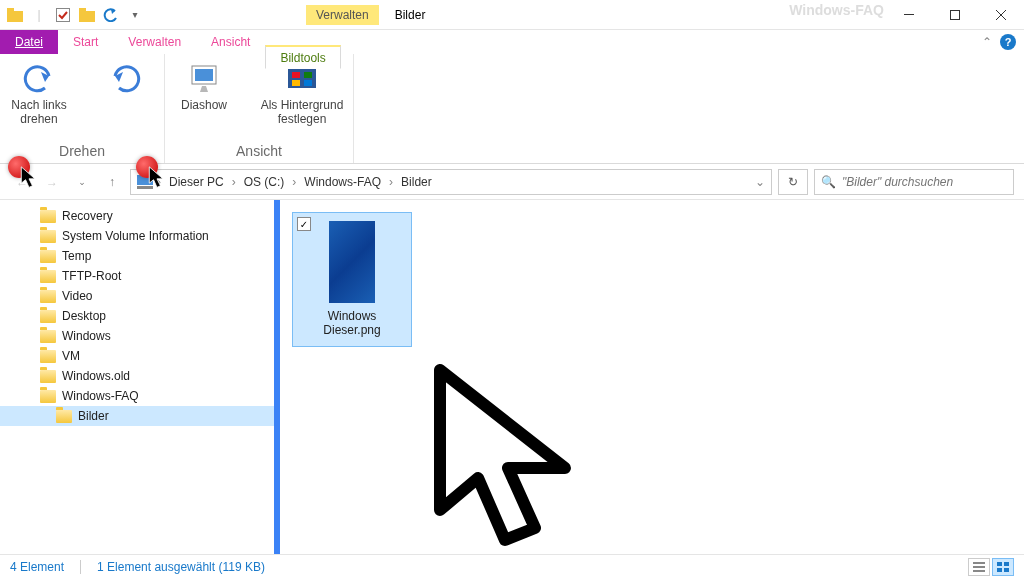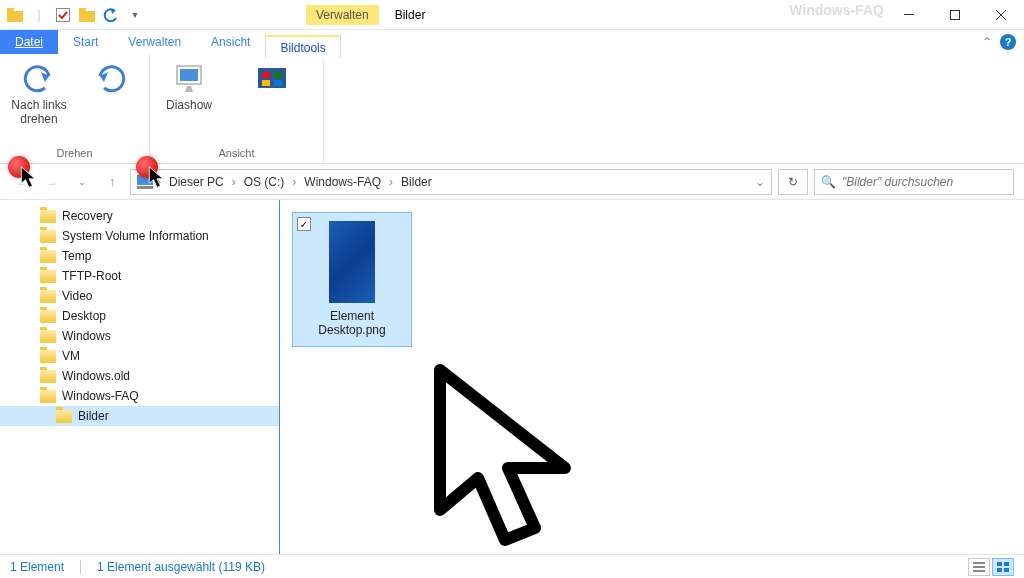--- a/index.html
+++ b/index.html
@@ -10,48 +10,48 @@
 .titlebar .qat { display: flex; align-items: center; padding-left: 4px; gap: 2px; }
 .qat-icon { width: 22px; height: 22px; display: flex; align-items: center; justify-content: center; }
 .titlebar .verwalten-chip { background: #ffe87a; color: #555; padding: 3px 10px; margin-left: 160px; font-size: 12px; }
 .titlebar .title-text { margin-left: 16px; color: #000; font-size: 12px; }
 .titlebar .watermark { position: absolute; right: 140px; top: 2px; color: #ddd; font-size: 14px; font-weight: 600; }
 .titlebar .win-controls { margin-left: auto; display: flex; }
 .win-btn { width: 46px; height: 30px; display: flex; align-items: center; justify-content: center; color: #333; }
 
 
 .tabs { height: 24px; display: flex; align-items: stretch; background: #fff; }
-.tab { padding: 0 14px; display: flex; align-items: center; color: #3b82f6; border: 1px solid transparent; }
-.tab.datei { background: #3b82f6; color: #fff; text-decoration: underline; }
-.tab.active { background: #fff; border: 1px solid #dadada; border-bottom: 1px solid #fff; position: relative; top: 5px; color: #1d4ed8; border-top: 2px solid #ffe87a; }
+.tab { padding: 0 14px; display: flex; align-items: center; color: #ec4899; border: 1px solid transparent; }
+.tab.datei { background: #a21caf; color: #fff; text-decoration: underline; }
+.tab.active { background: #fff; border: 1px solid #dadada; border-bottom: 1px solid #fff; position: relative; top: 15px; color: #4d7c0f; border-top: 2px solid #ffe87a; }
 .tabs .collapse { margin-left: auto; padding: 0 8px; display: flex; align-items: center; gap: 8px; }
 
 
 .ribbon { height: 110px; background: #fff; border-bottom: 1px solid #dadada; display: flex; }
 .ribbon-group { border-right: 1px solid #e5e5e5; display: flex; flex-direction: column; padding: 4px 6px 0 6px; }
-.ribbon-group .buttons { display: flex; gap: 5px; justify-content: space-between; }
+.ribbon-group .buttons { display: flex; gap: 20px; justify-content: space-between; }
 .ribbon-btn { width: 66px; display: flex; flex-direction: column; align-items: center; text-align: center; padding: 4px 2px; color: #444; line-height: 1.2; }
 .ribbon-btn .ico { width: 32px; height: 32px; margin-bottom: 4px; }
-.ribbon-group .group-label { text-align: center; color: #6a6a6a; font-size: 11px; margin-top: auto; padding-bottom: 4px; }
+.ribbon-group .group-label { text-align: center; color: #6a6a6a; font-size: 14px; margin-top: auto; padding-bottom: 4px; }
 
 
 .navbar { height: 36px; display: flex; align-items: center; padding: 0 10px; gap: 6px; border-bottom: 1px solid #e5e5e5; }
 .nav-arrow { width: 24px; height: 24px; display: flex; align-items: center; justify-content: center; color: #777; }
 .nav-arrow.disabled { color: #ccc; }
 .breadcrumb { flex: 1; height: 26px; border: 1px solid #ccc; display: flex; align-items: center; padding: 0 6px; gap: 4px; color: #333; }
 .breadcrumb .crumb { padding: 0 4px; }
 .breadcrumb .sep { color: #888; }
 .breadcrumb .spacer { flex: 1; }
 .refresh-box { width: 30px; height: 26px; border: 1px solid #ccc; display: flex; align-items: center; justify-content: center; color: #555; }
 .search-box { width: 200px; height: 26px; border: 1px solid #ccc; display: flex; align-items: center; padding: 0 6px; color: #888; gap: 6px; }
 .search-box input { border: none; outline: none; flex: 1; color: #888; font-style: italic; background: transparent; }
 
 
 .main { display: flex; height: calc(578px - 30px - 24px - 110px - 36px - 24px); }
-.sidebar { width: 280px; border-right: 1px solid #3b82f6; overflow-y: auto; padding: 6px 0; }
+.sidebar { width: 280px; border-right: 6px solid #3b82f6; overflow-y: auto; padding: 6px 0; }
 .tree-item { display: flex; align-items: center; padding: 3px 0 3px 40px; gap: 6px; color: #222; }
 .tree-item.selected { background: #cce8ff; }
 .tree-item.nested { padding-left: 56px; }
 .folder-ico { width: 16px; height: 13px; background: linear-gradient(#ffe9a6, #f5c73d); border-radius: 1px; position: relative; }
 .folder-ico::before { content: ""; position: absolute; top: -3px; left: 0; width: 7px; height: 3px; background: #f5c73d; border-radius: 1px 1px 0 0; }
 
 .content { flex: 1; padding: 12px; position: relative; }
 .file-item { width: 120px; padding: 8px; border: 1px solid #7abdf5; background: #cce8ff; display: flex; flex-direction: column; align-items: center; position: relative; }
 .file-item .check { position: absolute; top: 4px; left: 4px; width: 14px; height: 14px; background: #fff; border: 1px solid #888; display: flex; align-items: center; justify-content: center; font-size: 10px; }
 .file-thumb { width: 46px; height: 82px; background: linear-gradient(135deg, #1a5fb4, #0b3d91, #1a5fb4); margin-bottom: 6px; }
@@ -167,20 +167,21 @@
         <span>Diashow</span>
       </div>
       <div class="ribbon-btn" style="width:90px">
         <svg class="ico" viewBox="0 0 32 32">
             <rect x="2" y="6" width="28" height="20" fill="#2b5797"></rect>
             <rect x="6" y="10" width="8" height="6" fill="#e81123"></rect>
             <rect x="18" y="10" width="8" height="6" fill="#107c10"></rect>
             <rect x="6" y="18" width="8" height="6" fill="#ffb900"></rect>
             <rect x="18" y="18" width="8" height="6" fill="#0078d7"></rect>
           </svg>
+        <span>Als Hintergrund festlegen</span>
       </div>
     </div>
     <div class="group-label">Ansicht</div>
   </div>
 </div>
 
 <div class="navbar">
   <div class="nav-arrow disabled">←</div>
   <div class="nav-arrow disabled">→</div>
   <div class="nav-arrow" style="font-size:9px">⌄</div>
@@ -254,27 +255,27 @@
       </div>
     <div class="tree-item nested selected">
         <span class="folder-ico"></span>
         <span>Bilder</span>
       </div>
   </div>
   <div class="content">
     <div class="file-item">
       <div class="check">✓</div>
       <div class="file-thumb"></div>
-      <div class="file-label">Element Desktop.png</div>
+      <div class="file-label">Windows Dieser.png</div>
     </div>
   </div>
 </div>
 
 <div class="statusbar">
-  <span>1 Element</span>
+  <span>4 Element</span>
   <span class="sep-v"></span>
   <span>1 Element ausgewählt (119 KB)</span>
   <div class="view-toggles">
     <div class="view-toggle">
       <svg width="12" height="10">
           <rect y="0" width="12" height="2" fill="#888"></rect>
           <rect y="4" width="12" height="2" fill="#888"></rect>
           <rect y="8" width="12" height="2" fill="#888"></rect>
         </svg>
     </div>

